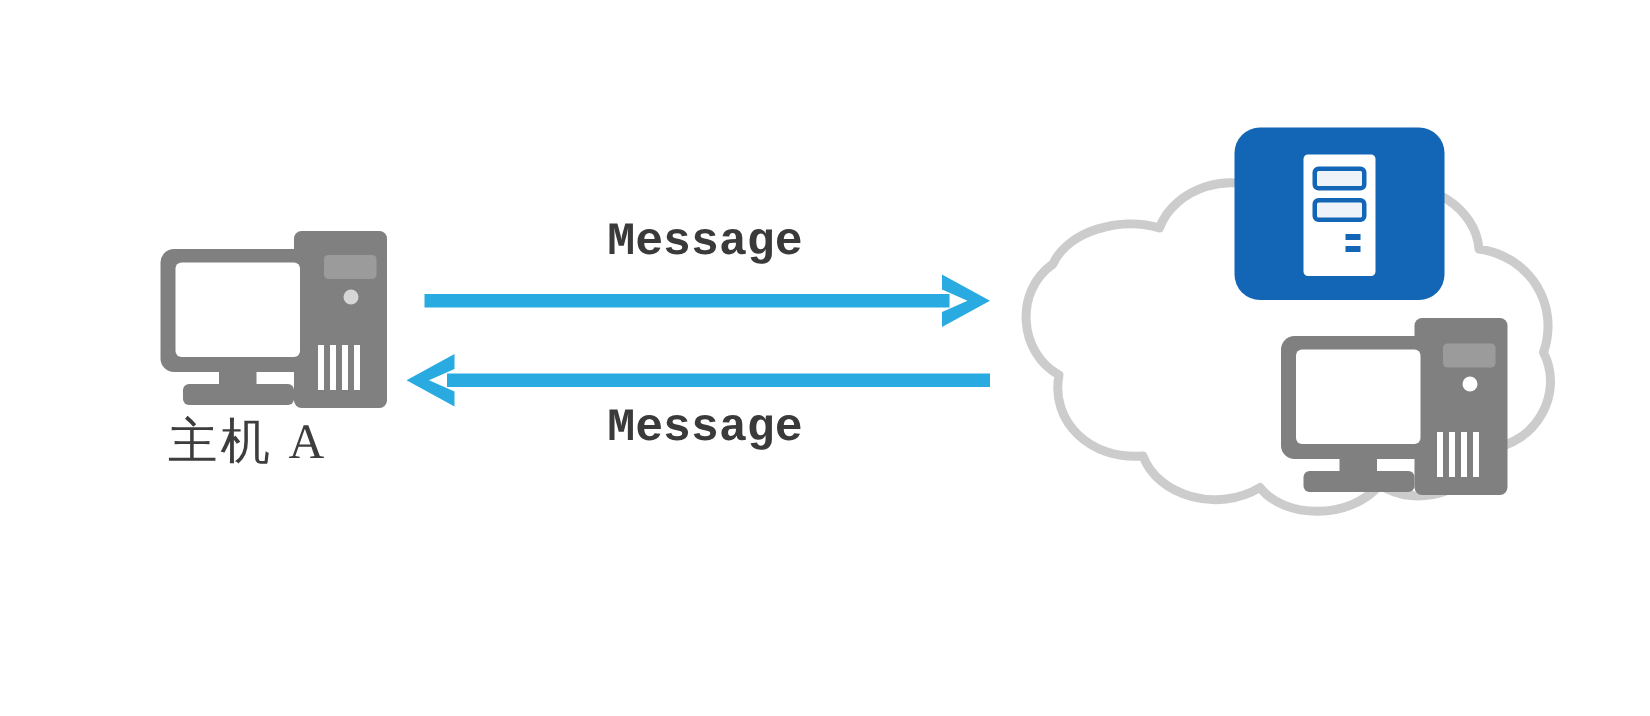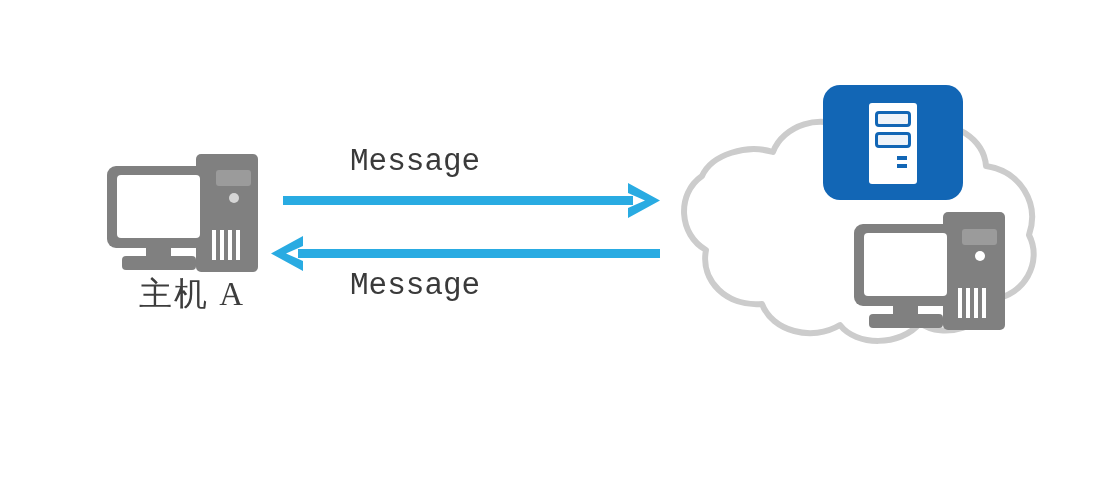--- a/index.html
+++ b/index.html
@@ -28,33 +28,34 @@
   .node-label {
     position: absolute;
     color: #3d3d3d;
     white-space: nowrap;
     font-family: "Liberation Serif", "DejaVu Serif", serif;
   }
   #host-a-label {
     left: 112px;
     top: 272px;
     width: 160px;
-    text-align: center;
+    text-align: left;
     font-size: 33px;
     letter-spacing: 2px;
   }
   .msg-label {
     position: absolute;
     left: 350px;
     width: 240px;
-    text-align: left;
+    text-align: center;
     font-size: 31px;
     color: #3a3a3a;
     font-family: "Liberation Mono", "DejaVu Serif", serif;
     letter-spacing: 0px;
+    font-weight: bold;
   }
   #msg-label-top   { top: 144px; }
   #msg-label-bottom{ top: 268px; }
 </style>
 </head>
 <body>
 
 <div id="canvas">
 
   <svg class="layer" viewBox="0 0 1100 477" xmlns="http://www.w3.org/2000/svg">

